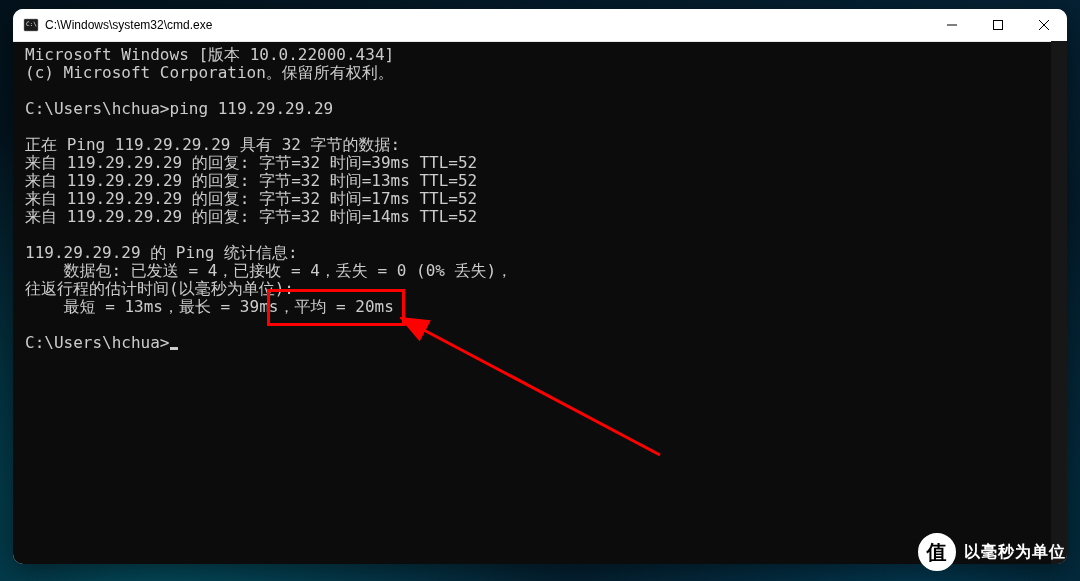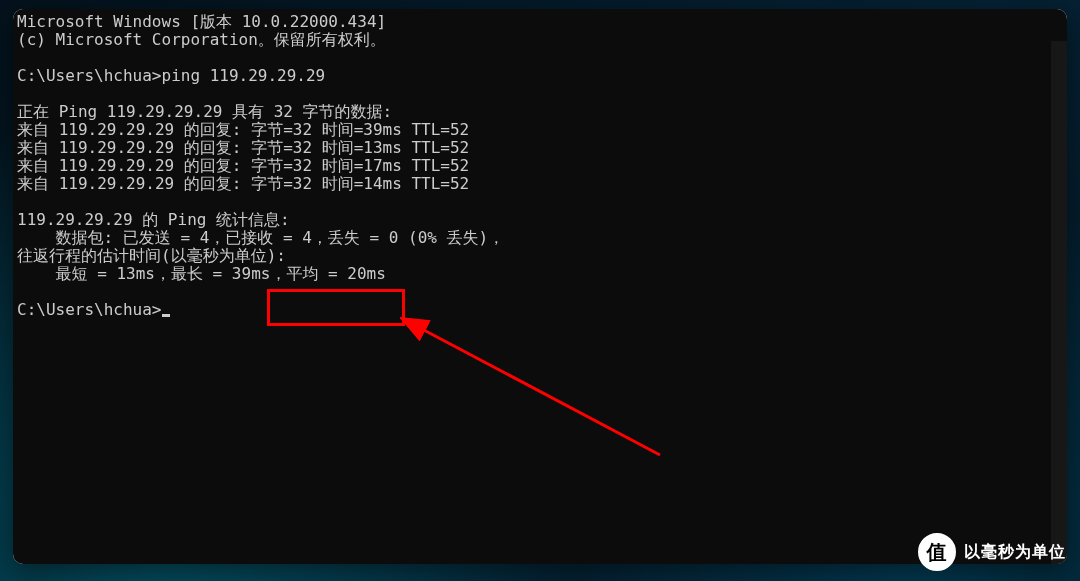--- a/index.html
+++ b/index.html
@@ -66,21 +66,21 @@
     justify-content: center;
     color: #000;
   }
   .titlebar .ctrl svg { stroke: #000; stroke-width: 1; fill: none; }
   .terminal {
     flex: 1;
     background: #0c0c0c;
     color: #cccccc;
     font-size: 16px;
     line-height: 18px;
-    padding: 4px 4px;
+    padding: 4px 12px;
     white-space: pre;
     letter-spacing: 0;
     position: relative;
     overflow: hidden;
     font-family: "NSimSun", "SimSun", Consolas, monospace;
   }
   .scrollbar {
     position: absolute;
     right: 0;
     top: 32px;
@@ -132,20 +132,47 @@
     font-weight: 900;
     border: 2px solid #fff;
   }
 </style>
 </head>
 <body>
 
 <div class="bg"></div>
 
 <div class="window">
+  <div class="titlebar">
+    <span class="icon">
+      <svg viewBox="0 0 16 16">
+        <rect x="1" y="2" width="14" height="12" rx="1" fill="#1a1a1a" stroke="#888" stroke-width="0.5"></rect>
+        <text x="3" y="9" font-size="6" fill="#e0e0e0" font-family="monospace">C:\</text>
+      </svg>
+    </span>
+    <span>C:\Windows\system32\cmd.exe</span>
+    <div class="controls">
+      <div class="ctrl">
+        <svg width="10" height="10" viewBox="0 0 10 10">
+            <line x1="0" y1="5" x2="10" y2="5"></line>
+          </svg>
+      </div>
+      <div class="ctrl">
+        <svg width="10" height="10" viewBox="0 0 10 10">
+            <rect x="0.5" y="0.5" width="9" height="9"></rect>
+          </svg>
+      </div>
+      <div class="ctrl">
+        <svg width="10" height="10" viewBox="0 0 10 10">
+            <line x1="0" y1="0" x2="10" y2="10"></line>
+            <line x1="10" y1="0" x2="0" y2="10"></line>
+          </svg>
+      </div>
+    </div>
+  </div>
 
   <div class="terminal" id="terminal">Microsoft Windows [版本 10.0.22000.434]
 (c) Microsoft Corporation。保留所有权利。
 
 C:\Users\hchua&gt;ping 119.29.29.29
 
 正在 Ping 119.29.29.29 具有 32 字节的数据:
 来自 119.29.29.29 的回复: 字节=32 时间=39ms TTL=52
 来自 119.29.29.29 的回复: 字节=32 时间=13ms TTL=52
 来自 119.29.29.29 的回复: 字节=32 时间=17ms TTL=52

